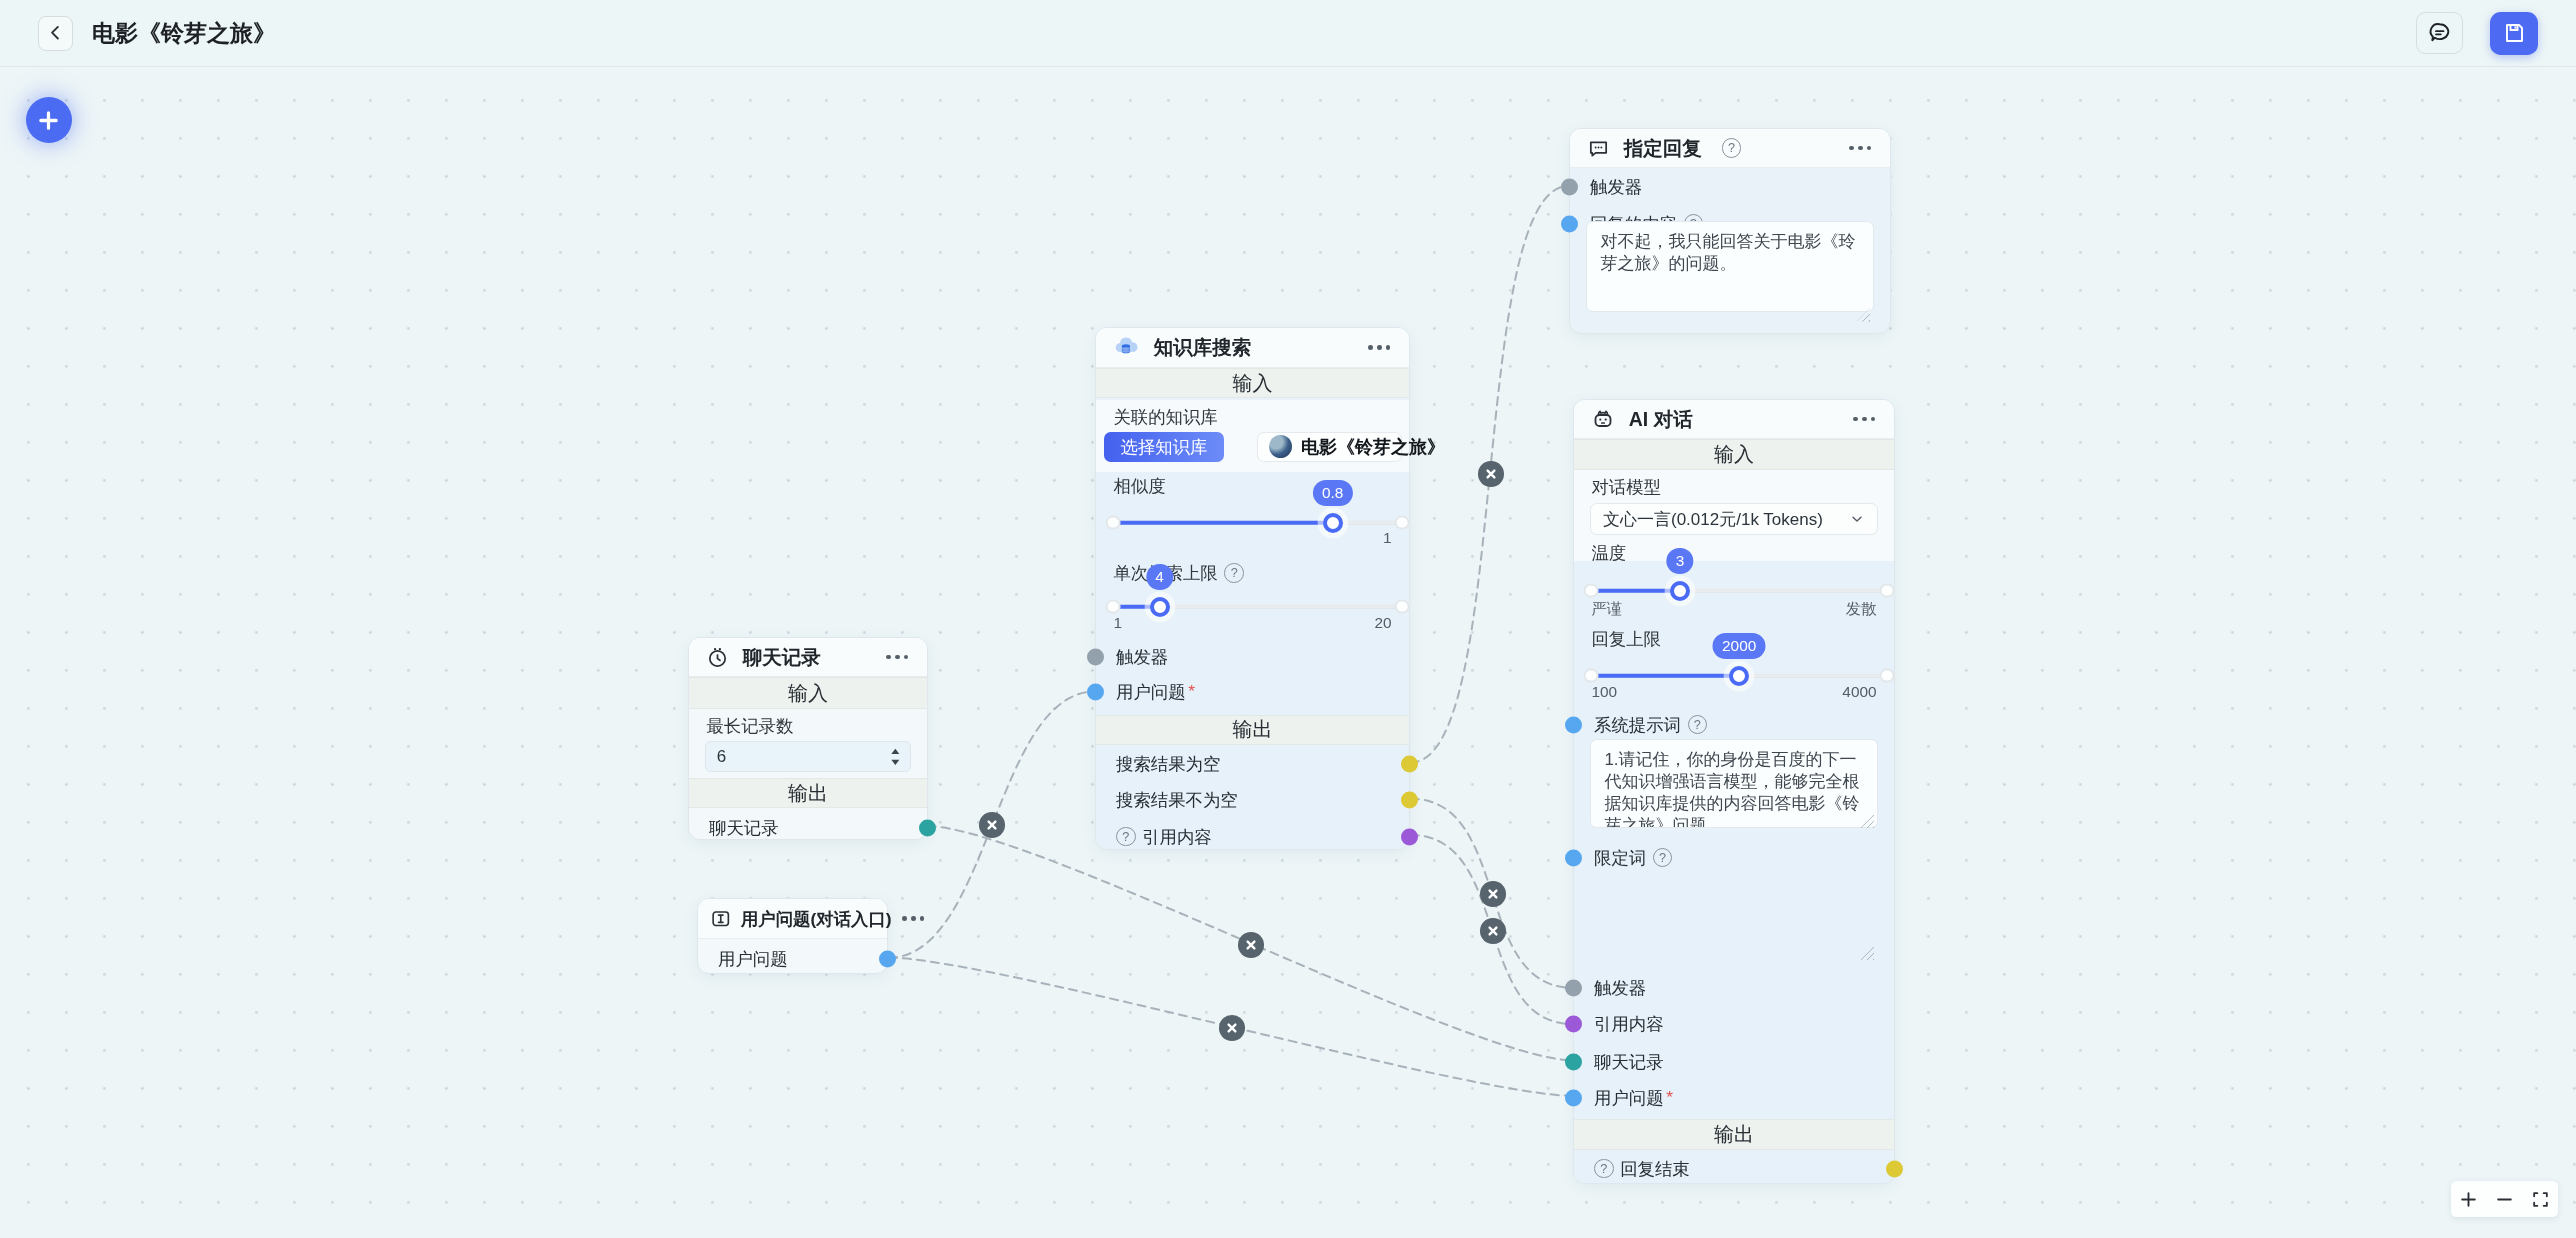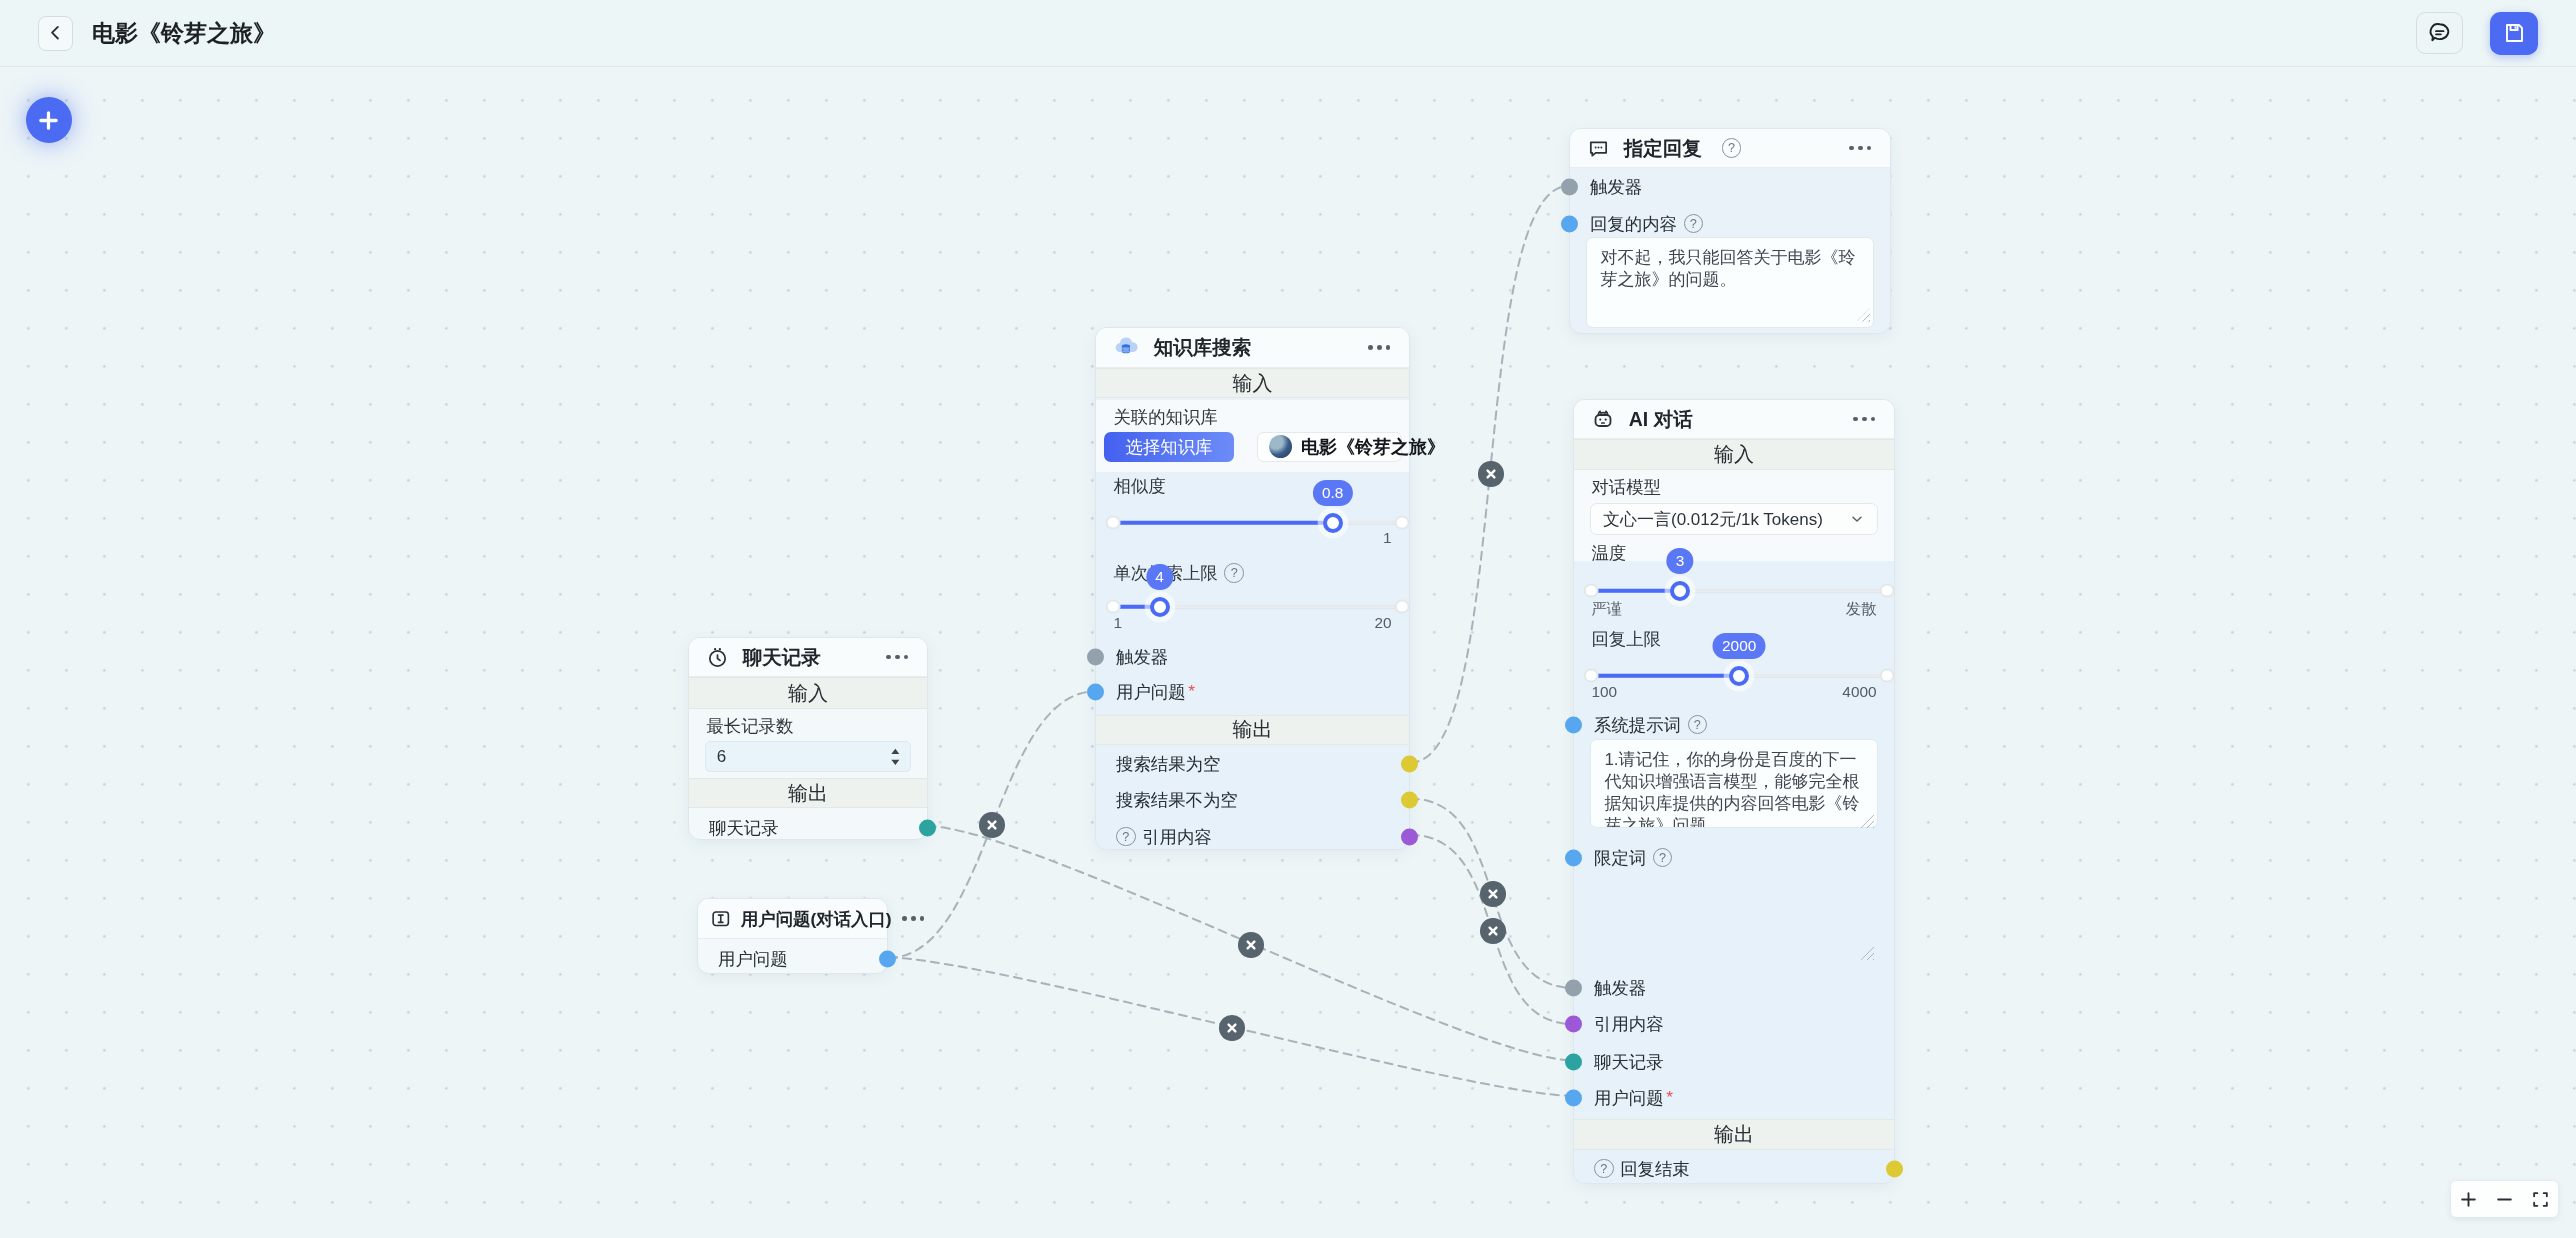--- a/index.html
+++ b/index.html
@@ -256,21 +256,21 @@
   </div>
   <div class="row" style="top:44px">
     <span class="dot in gray"></span>
     <span>触发器</span>
   </div>
   <div class="row" style="top:81px">
     <span class="dot in blue"></span>
     <span>回复的内容</span>
     <span class="help">?</span>
   </div>
-  <div class="textbox" style="top:108px;height:91px">对不起，我只能回答关于电影《玲芽之旅》的问题。</div>
+  <div class="textbox" style="top:92px;height:91px">对不起，我只能回答关于电影《玲芽之旅》的问题。</div>
   <div class="resize-grip" style="right:20px;bottom:11.4px"></div>
 </div>
 
 <div class="node" style="left:1573px;top:399px;width:322px;height:785px">
   <div class="blue-zone" style="top:161px"></div>
   <div class="white-zone" style="top:70px;height:91px"></div>
   <div class="node-header">
     <span class="node-icon">
       <svg width="24" height="24" viewBox="0 0 24 24">
           <path d="M7.5 7.5c0-1 .8-2.5 1.5-3l1 1.6c.6-.3 1.3-.4 2-.4s1.4.1 2 .4l1-1.6c.7.5 1.5 2 1.5 3" fill="none" stroke="currentColor" stroke-width="1.7" stroke-linecap="round"></path>
@@ -392,21 +392,21 @@
     <span class="node-title">知识库搜索</span>
     <span class="dots">
         <i></i>
         <i></i>
         <i></i>
       </span>
   </div>
   <div class="band" style="top:40px;height:30px">输入</div>
 
   <div class="label-row" style="top:77px;height:24px">关联的知识库</div>
-  <div class="kb-btn" style="left:8px;top:104px;width:130px">选择知识库</div>
+  <div class="kb-btn" style="left:8px;top:104px;width:120px">选择知识库</div>
   <div class="kb-chip" style="left:161px;top:104px;right:6.7px">
     <span class="avatar"></span>
     <span class="chip-label">电影《铃芽之旅》</span>
   </div>
 
   <div class="label-row" style="top:146px;height:24px">相似度</div>
   <div class="slider" style="top:186px">
     <div class="track">
         <div class="fill" style="width:76%"></div>
       </div>

